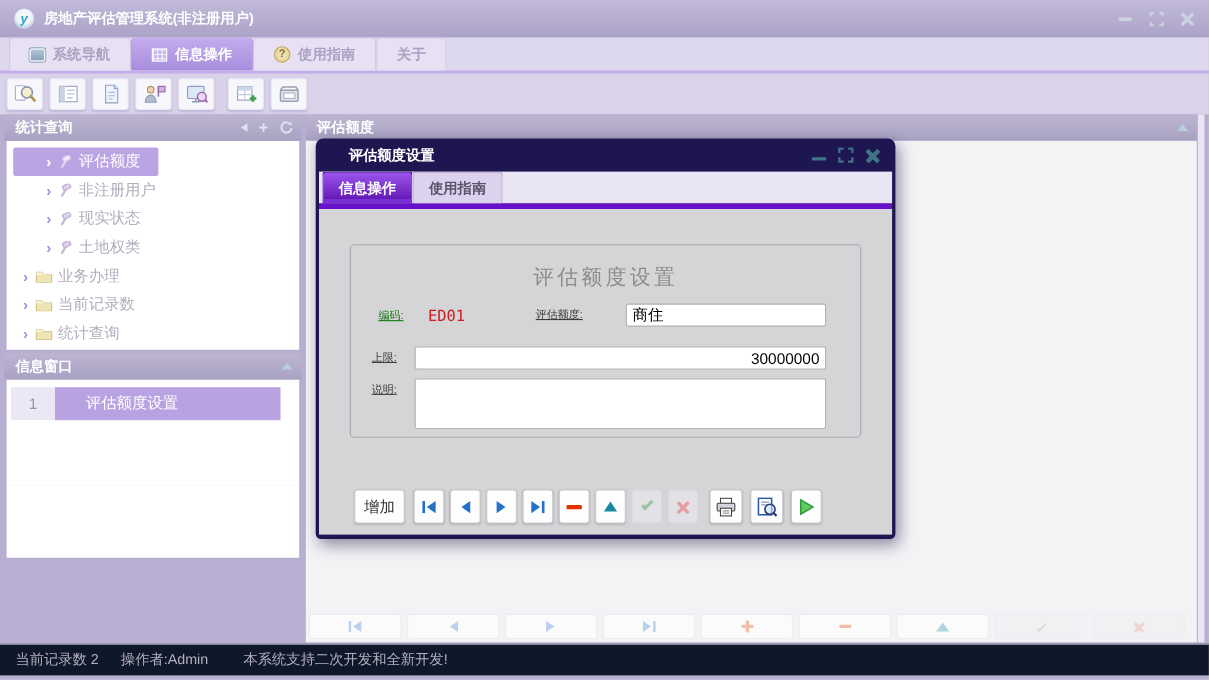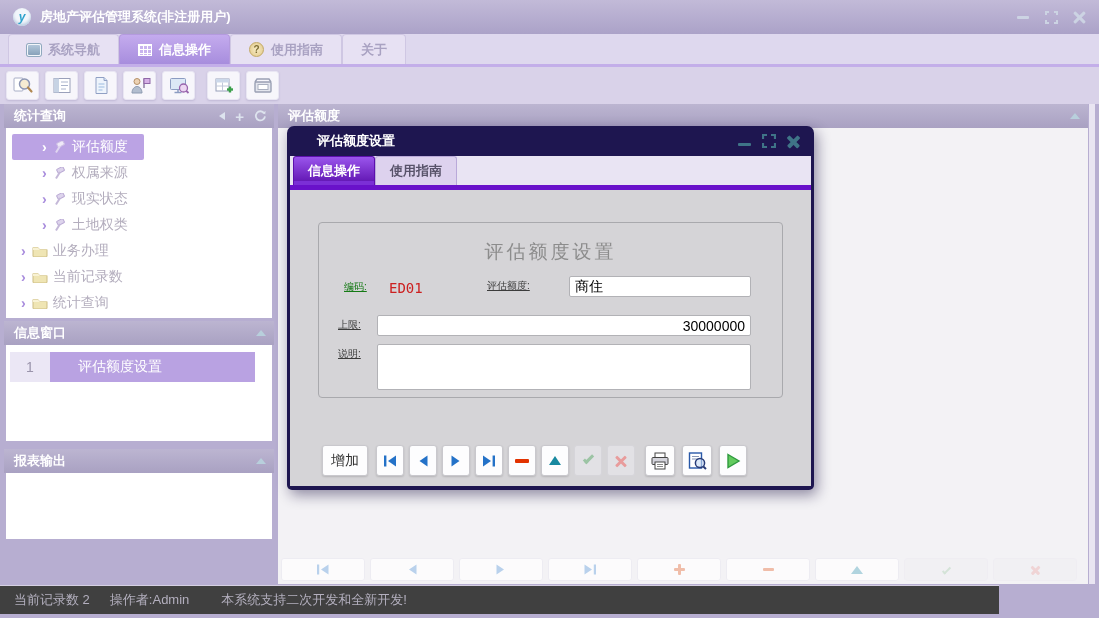--- a/index.html
+++ b/index.html
@@ -73,21 +73,21 @@
     padding-left:28px; font-size:14px; }
   
   .main { position:absolute; left:278px; top:104px; width:810px; height:480px; }
   .main-content { position:absolute; left:0; top:24px; right:0; bottom:0; background:#f3f2f5; }
   .vstrip { position:absolute; left:1089px; top:104px; width:6px; height:480px; background:#e9e5f2; }
   .bottom-nav { position:absolute; left:3px; bottom:3px; height:23px; display:flex; gap:5px; }
   .bn-btn { width:84px; height:23px; background:#ffffff; border:1px solid #eceaf1; border-radius:3px;
     display:flex; align-items:center; justify-content:center; cursor:pointer; opacity:.75; }
   .bn-btn.dis { background:#f0eff3; opacity:.55; }
   
-  .statusbar { position:absolute; left:0; top:585px; width:999px; height:29px; background:#404040;
+  .statusbar { position:absolute; left:0; top:585px; width:1099px; height:29px; background:#0f172a;
     border-top:1px solid #d6d0e3; display:flex; align-items:center; color:#b3afbe; }
   .statusbar span { margin-left:14px; }
   .statusbar .s2 { margin-left:20px; } .statusbar .s3 { margin-left:32px;text-align:right; }
   
   .dialog { position:absolute; left:287px; top:126px; width:527px; height:364px; background:#1e1650;
     border-radius:7px 7px 5px 5px; box-shadow:3px 5px 14px rgba(20,10,60,.45); z-index:10; }
   .dlg-title { height:30px; display:flex; align-items:center; color:#ffffff; font-weight:bold; padding-left:30px; }
   .dlg-controls { position:absolute; right:14px; top:8px; display:flex; gap:11px; align-items:center; }
   .dlg-min { width:13px; height:3px; background:#3f7487; border-radius:1px; margin-top:6px; cursor:pointer; }
   .dlg-max { cursor:pointer; display:flex; }
@@ -269,21 +269,21 @@
       <span>评估额度</span>
     </div>
     <div class="tree-row lv2">
       <span class="chev">›</span>
       <span class="tree-ico">
         <svg width="14" height="13" viewBox="0 0 14 13">
             <rect x="4" y="1" width="7" height="4.5" rx="1" fill="#ddd4ec" stroke="#b9a9d4" transform="rotate(-28 7 3)"></rect>
             <line x1="7" y1="5" x2="3" y2="11.5" stroke="#c4b8d8" stroke-width="2"></line>
           </svg>
       </span>
-      <span>权属来源</span>
+      <span>非注册用户</span>
     </div>
     <div class="tree-row lv2">
       <span class="chev">›</span>
       <span class="tree-ico">
         <svg width="14" height="13" viewBox="0 0 14 13">
             <rect x="4" y="1" width="7" height="4.5" rx="1" fill="#ddd4ec" stroke="#b9a9d4" transform="rotate(-28 7 3)"></rect>
             <line x1="7" y1="5" x2="3" y2="11.5" stroke="#c4b8d8" stroke-width="2"></line>
           </svg>
       </span>
       <span>现实状态</span>
@@ -336,26 +336,20 @@
         <span class="tri-up"></span>
       </span>
   </div>
   <div class="white-box winlist">
     <div class="winlist-row">
       <span class="winlist-idx">1</span>
       <span class="winlist-lbl">评估额度设置</span>
     </div>
   </div>
 
-  <div class="panel-hdr" style="margin-top:8px;">
-    <span>报表输出</span>
-    <span class="hdr-tools">
-        <span class="tri-up"></span>
-      </span>
-  </div>
   <div class="white-box" style="height:66px;"></div>
 </div>
 
 <div class="main">
   <div class="panel-hdr">
     <span>评估额度</span>
     <span class="hdr-tools">
         <span class="tri-up"></span>
       </span>
   </div>

